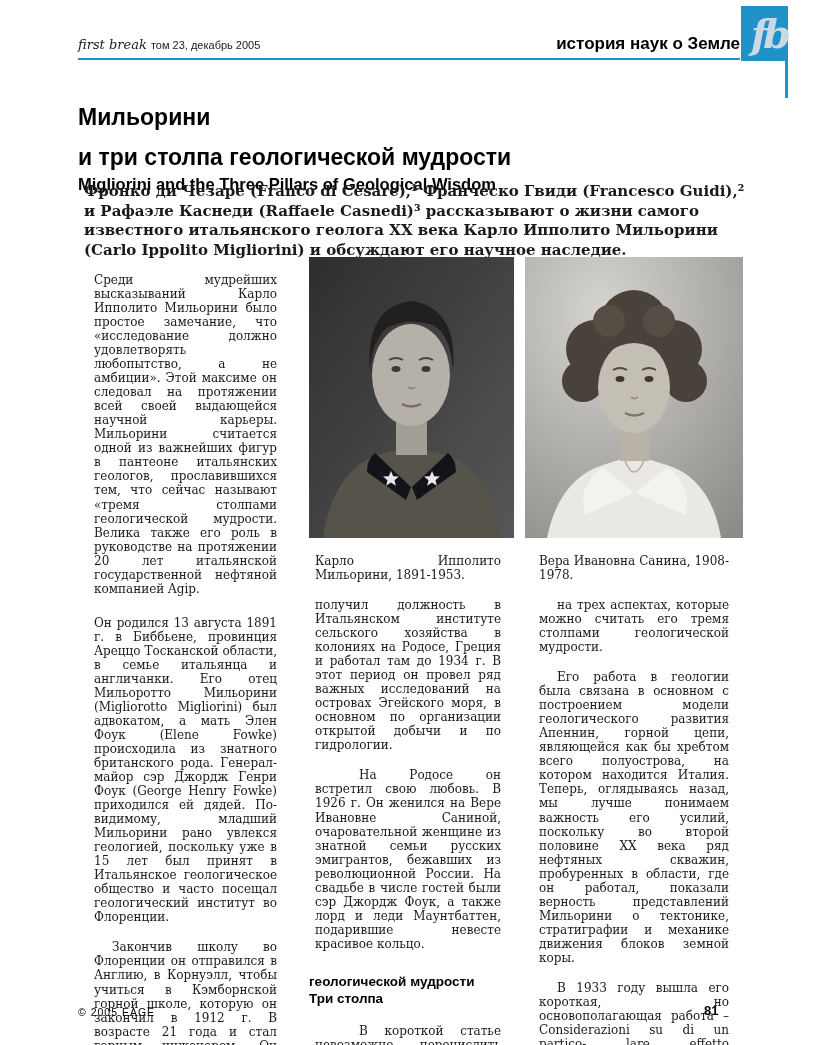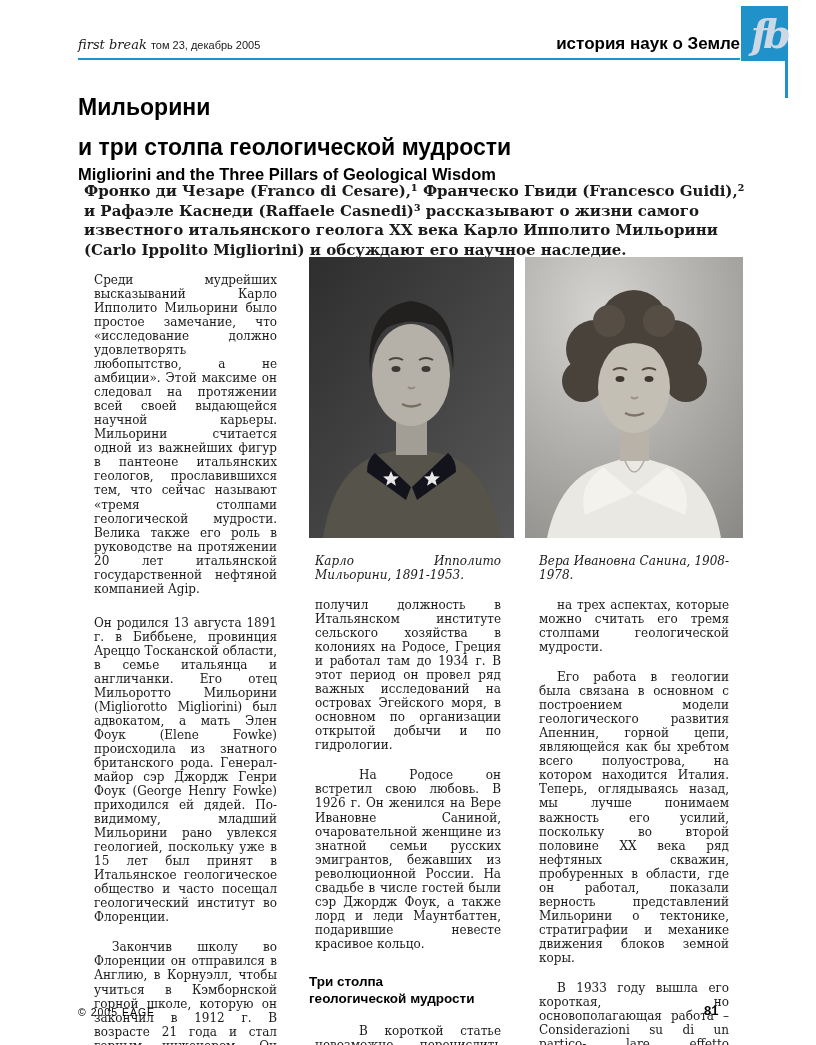--- a/index.html
+++ b/index.html
@@ -11,38 +11,38 @@
   .journal .jname{font-style:italic;}
   .journal .jissue{font-family:"Liberation Sans",sans-serif;font-size:11px;}
   .section-title{font-family:"Liberation Sans",sans-serif;font-weight:bold;font-size:17px;color:#000;}
 
   .logo{position:absolute;top:6px;right:28px;width:47px;height:55px;background:#2191c9;display:flex;align-items:center;justify-content:flex-end;}
   .logo span{font-family:"DejaVu Serif",serif;font-style:italic;font-weight:bold;font-size:40px;color:#ccd8e4;letter-spacing:-5px;line-height:1;transform:translateX(-2px);}
   .logo-tail{position:absolute;top:61px;right:28px;width:3px;height:37px;background:#2191c9;}
 
   
   .titleblock{position:absolute;left:78px;top:86px;width:664px;font-family:"Liberation Sans",sans-serif;font-weight:bold;color:#000;}
-  .title-l1{font-size:23px;margin:8px 0 13px 0;}
+  .title-l1{font-size:23px;margin:18px 0 13px 0;}
   .title-l2{font-size:23px;margin:0 0 4px 0;}
   .title-en{font-size:16.5px;margin:0;}
 
   
   .intro{position:absolute;left:84px;top:182px;width:664px;font-weight:bold;font-size:15px;line-height:1.3;text-align:left;}
 
   
   .columns{position:absolute;left:78px;top:257px;width:667px;display:grid;grid-template-columns:215px 218px 222px;column-gap:6px;}
   .col p{margin:16px;font-size:12px;line-height:1.17;text-align:justify;}
   .col p.gap-after{margin-bottom:20px;}
   .col p.ind{text-indent:18px;}
   .col p.ind-big{text-indent:44px;}
 
   .photo{display:block;}
   .photo-mid{width:205px;height:281px;margin-left:10px;}
   .photo-right{width:218px;height:281px;margin-left:2px;}
-  .caption{font-style:italic;font-size:12.5px;line-height:1.3;margin:7px 0 5px 0;text-align:center;}
+  .caption{font-size:12.5px;line-height:1.3;margin:7px 0 5px 0;text-align:center;}
 
   .sec-heading{font-family:"Liberation Sans",sans-serif;font-weight:bold;font-size:13.5px;line-height:1.3;color:#000;margin:22px 0 12px 10px;}
 
   
   .copyright{position:absolute;left:78px;top:1006px;font-family:"Liberation Sans",sans-serif;font-size:10.5px;letter-spacing:1px;color:#000;}
   .pagenum{position:absolute;left:704px;top:1003px;font-family:"Liberation Sans",sans-serif;font-weight:bold;font-size:13px;color:#000;}
 </style>
 </head>
 <body>
 
@@ -98,22 +98,22 @@
       <ellipse cx="117" cy="112" rx="4.5" ry="3" fill="#3c3832"></ellipse>
       <path d="M80 103 Q87 99 94 103" stroke="#4a453e" stroke-width="2" fill="none"></path>
       <path d="M110 103 Q117 99 124 103" stroke="#4a453e" stroke-width="2" fill="none"></path>
       <path d="M99 130 Q102 133 106 130" stroke="#8f897e" stroke-width="2" fill="none"></path>
       <path d="M93 147 Q102 152 112 147" stroke="#776f63" stroke-width="2.5" fill="none"></path>
     </svg>
     <p class="caption">Карло Ипполито Мильорини, 1891-1953.</p>
     <p>получил должность в Итальянском институте сельского хозяйства в колониях на Родосе, Греция и работал там до 1934 г. В этот период он провел ряд важных исследований на островах Эгейского моря, в основном по организации открытой добычи и по гидрологии.</p>
     <p class="ind-big">На Родосе он встретил свою любовь. В 1926 г. Он женился на Вере Ивановне Саниной, очаровательной женщине из знатной семьи русских эмигрантов, бежавших из революционной России. На свадьбе в числе гостей были сэр Джордж Фоук, а также лорд и леди Маунтбаттен, подарившие невесте красивое кольцо.</p>
     <div class="sec-heading">
+      <div>геологической мудрости</div>
       <div>Три столпа</div>
-      <div>геологической мудрости</div>
     </div>
     <p class="ind-big">В короткой статье невозможно перечислить все идеи, следующие из размышлений и исследований Мильорини, поэтому мы сосредоточимся</p>
   </div>
 
   <div class="col">
     <svg class="photo photo-right" viewBox="0 0 218 281" xmlns="http://www.w3.org/2000/svg">
       <defs>
         <radialGradient id="wbg" cx="0.35" cy="0.2" r="1.1">
           <stop offset="0" stop-color="#d6d4d0"></stop>
             <stop offset="0.6" stop-color="#a5a3a0"></stop>

